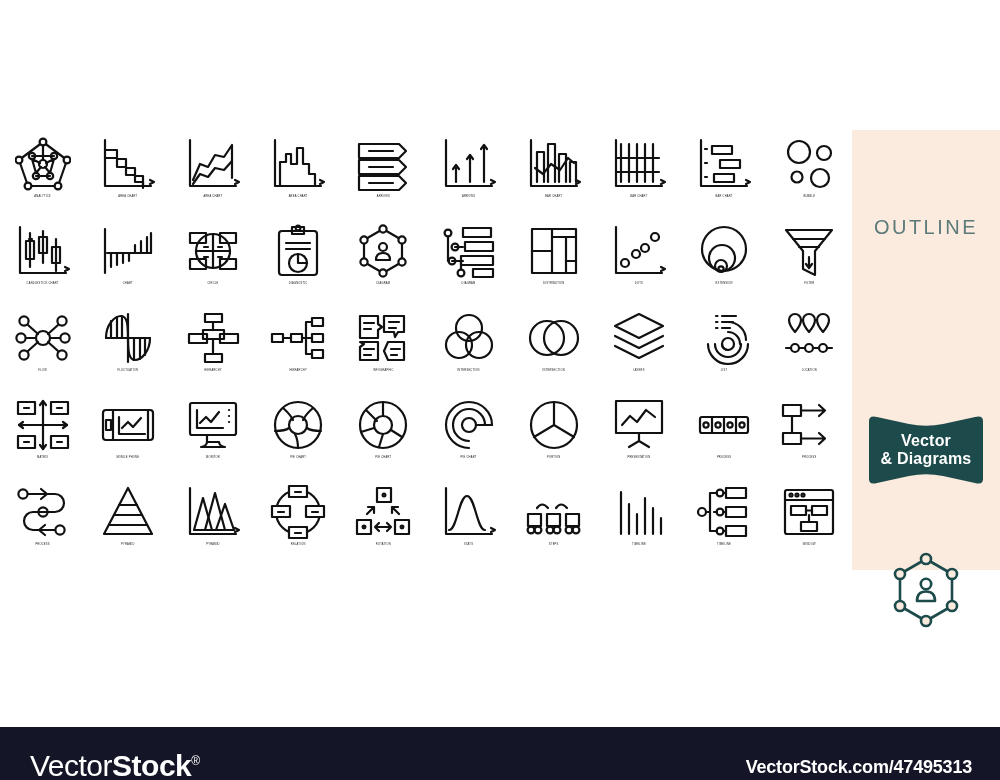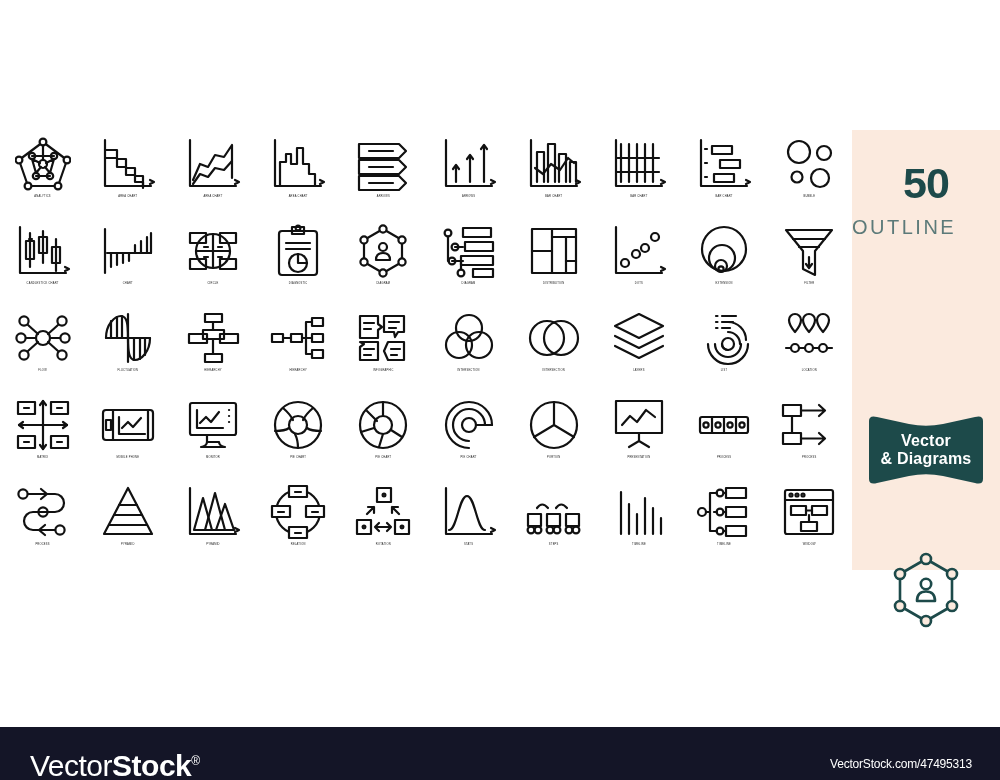--- a/index.html
+++ b/index.html
@@ -42,21 +42,21 @@
   #promo-panel{
     position:absolute;left:852px;top:130px;width:148px;height:440px;
     background:#fbeade;
   }
   #promo-count{
     position:absolute;top:32px;left:0;width:148px;text-align:center;
     font-size:43px;font-weight:bold;color:#1d4a4a;line-height:1;
     letter-spacing:-1px;
   }
   #promo-outline{
-    position:absolute;top:85px;left:0;width:148px;text-align:left;
+    position:absolute;top:85px;left:0;width:148px;text-align:center;
     font-size:20px;color:#5c7a79;line-height:1.25;letter-spacing:2.5px;
     font-weight:300;
   }
   #promo-icons{
     position:absolute;top:108px;left:0;width:148px;text-align:center;
     font-size:20px;color:#5c7a79;line-height:1.25;letter-spacing:2.5px;
     font-weight:300;
   }
   #promo-ribbon{
     position:absolute;top:285px;left:9px;width:130px;height:70px;
@@ -82,21 +82,21 @@
   #footer-logo{
     position:absolute;left:30px;top:22px;
     font-size:30px;color:#ffffff;letter-spacing:-.5px;
     font-family:"Liberation Sans", sans-serif;
   }
   #footer-logo .lg-light{font-weight:300;}
   #footer-logo .lg-bold{font-weight:bold;}
   #footer-logo .lg-reg{font-size:12px;vertical-align:super;font-weight:300;}
   #footer-url{
     position:absolute;right:28px;top:30px;
-    font-size:12px;color:#ffffff;font-weight:400;letter-spacing:-.2px;
+    font-size:18px;color:#ffffff;font-weight:700;letter-spacing:-.2px;
   }
 </style>
 </head>
 <body>
 
 <div id="stage">
 
   <div id="icon-grid">
       <div class="icon-cell">
         <div class="icon-art">
@@ -821,21 +821,20 @@
               <rect x="20" y="38" width="16" height="9"></rect>
               <path d="M25 26.5h6M28 31v7"></path>
             </g>
           </svg>
         </div>
         <div class="icon-label">WINDOW</div>
       </div>
     </div>
 
   <div id="promo-panel">
-    <div id="promo-count">50</div>
     <div id="promo-outline">OUTLINE</div>
 
     <div id="promo-ribbon">
       <svg viewBox="0 0 130 70" xmlns="http://www.w3.org/2000/svg">
         <path d="M8 6 Q8 0 16 2 L48 9 Q65 12.5 82 9 L114 2 Q122 0 122 6 L122 64 Q122 70 114 68 L82 61 Q65 57.5 48 61 L16 68 Q8 70 8 64 Z" fill="#1d4a4a"></path>
       </svg>
       <div class="ribbon-text">
         <span>Vector</span>
         <span>&amp; Diagrams</span>
       </div>

